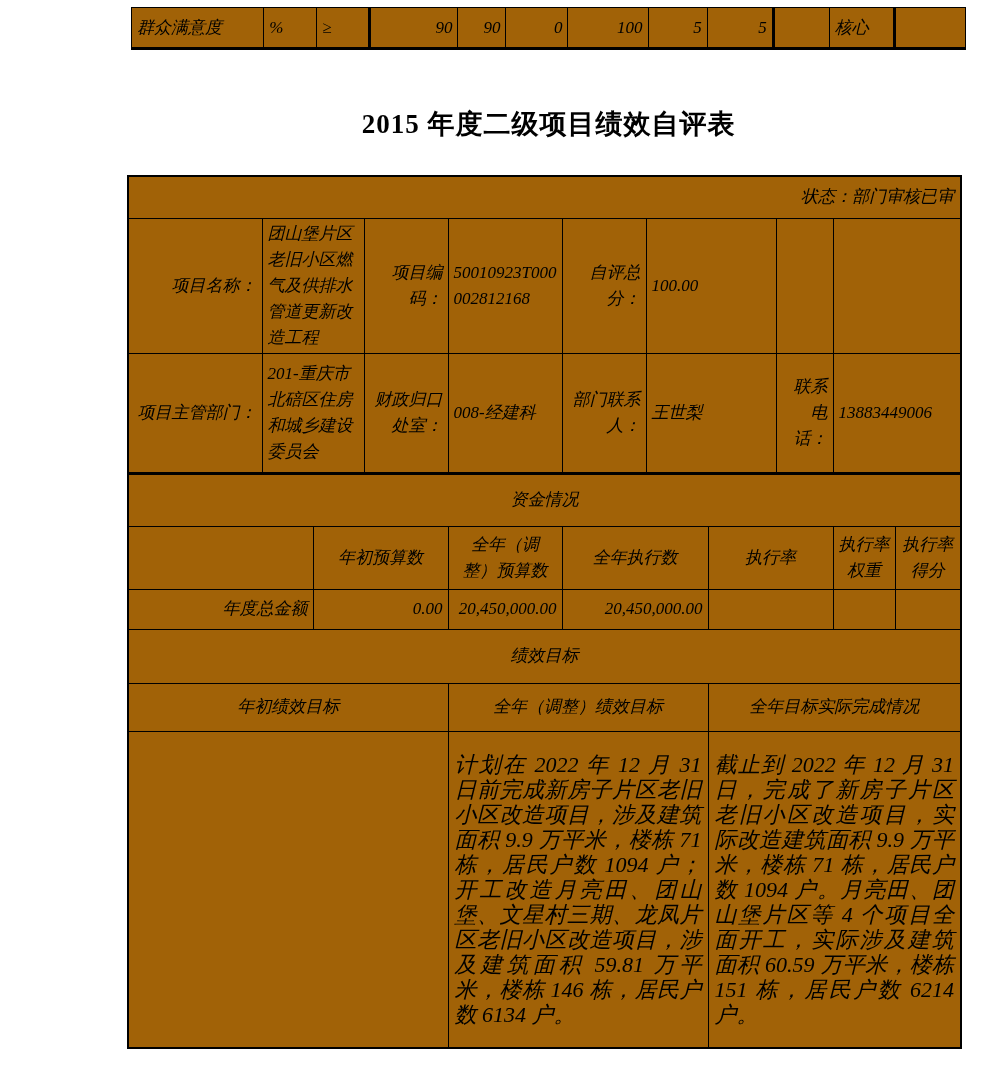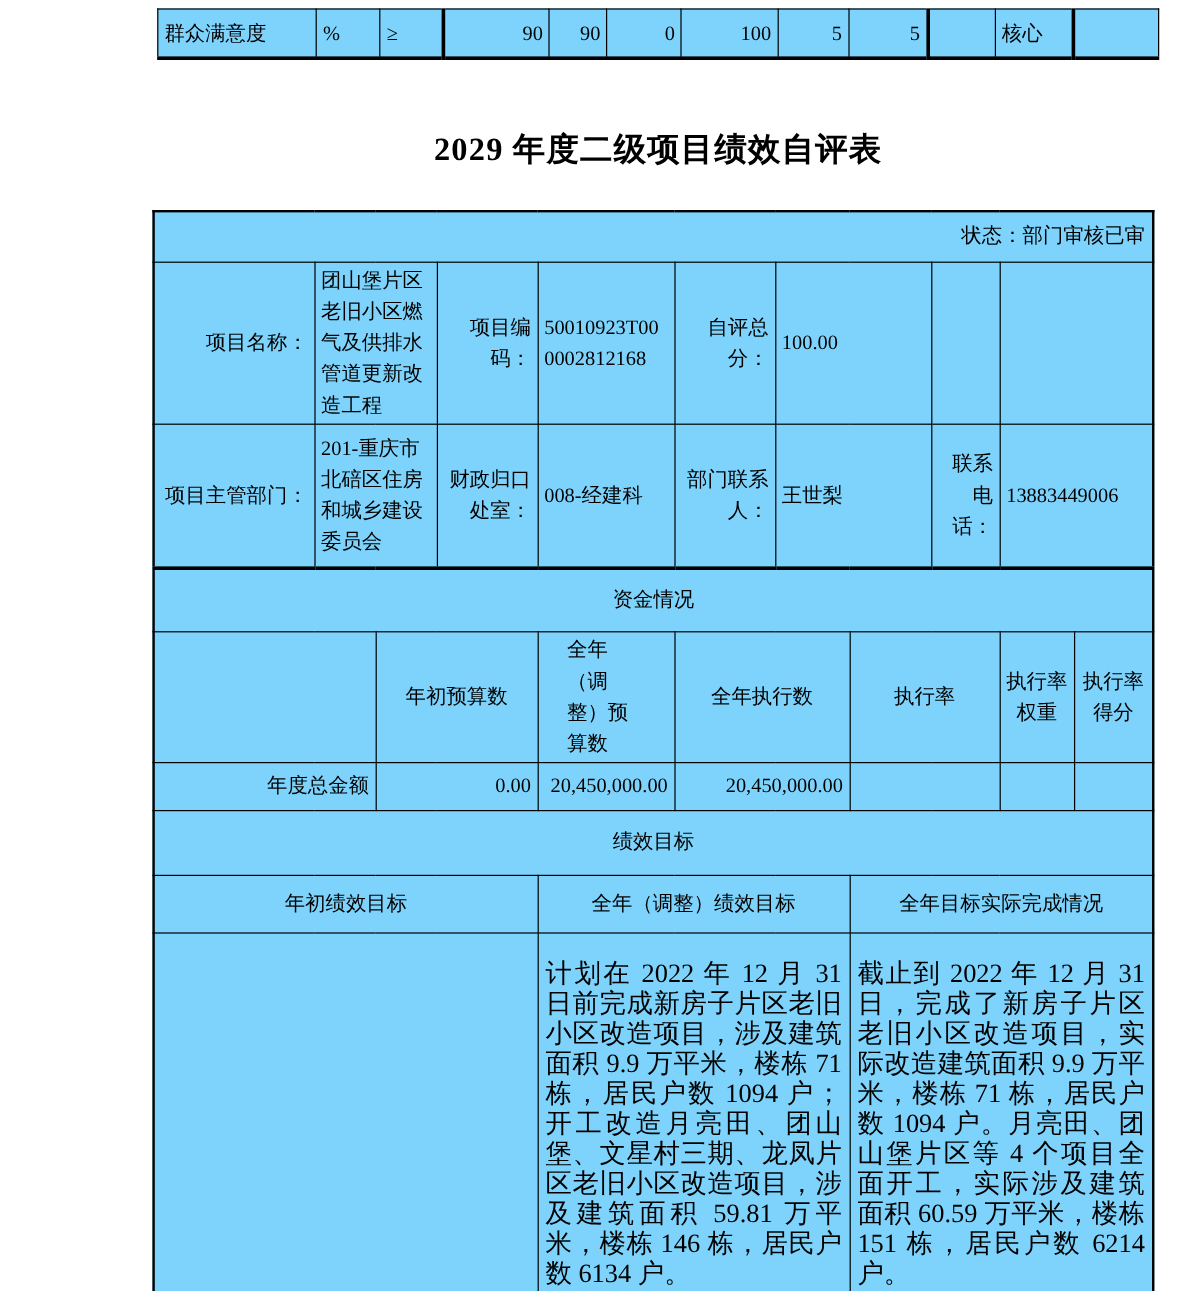--- a/index.html
+++ b/index.html
@@ -1,21 +1,21 @@
 <!DOCTYPE html>
 <html><head>
 <meta charset="utf-8">
 <style>
   html,body { margin:0; padding:0; }
   body {
     width:1000px; height:1076px; position:relative;
     background:#ffffff; color:#000;
     font-family:"Liberation Serif","DejaVu Serif",serif;
   }
-  table { border-collapse:collapse; table-layout:fixed; position:absolute; background:#7dd3fc; }
+  table { border-collapse:collapse; table-layout:fixed; position:absolute; background:#a16207;font-style:italic; }
   td {
     border:1px solid #000; font-size:17px; line-height:26px;
     overflow:hidden; word-break:break-word; vertical-align:middle;
   }
   
   .top-table { left:131px; top:7px; width:835px; border:1px solid #000; border-bottom:3px solid #000; }
   .top-table tr { height:41px; }
   .bl-thick { border-left:3px solid #000; }
   
   .doc-title {
@@ -24,21 +24,21 @@
   }
   
   .main-table { left:127px; top:175px; width:835px; border:2px solid #000; }
   .bb-thick { border-bottom:3px solid #000; }
   .lab { text-align:right; padding:2px 5px; }
   .val { text-align:left;  padding:2px 5px; }
   .num { text-align:right; padding:2px 5px; }
   .numl{ text-align:left;  padding:2px 5px; }
   .sec { text-align:center; padding:2px 5px; }
   .hd  { text-align:center; padding:2px 7px; }
-  .hd-tight { text-align:left; padding:2px 24px; }
+  .hd-tight { text-align:center; padding:2px 10px; }
   .hd-narrow{ text-align:center; padding:2px 4px; }
   .code { text-align:left; padding:2px 5px; word-break:break-all; }
   .goal-text {
     vertical-align:top; text-align:justify;
     padding:20px 6px; line-height:25px; font-size:22px;
   }
   .status-cell { text-align:right; padding:2px 6px; }
 </style>
 </head>
 <body>
@@ -69,21 +69,21 @@
     <td class="num">100</td>
     <td class="num">5</td>
     <td class="num">5</td>
     <td class="val bl-thick"></td>
     <td class="val">核心</td>
     <td class="val bl-thick"></td>
   </tr>
 </tbody>
   </table>
 
-<div class="doc-title">2029 年度二级项目绩效自评表</div>
+<div class="doc-title">2015 年度二级项目绩效自评表</div>
 
 <table class="main-table">
   <colgroup>
     <col style="width:134px">
       <col style="width:51px">
       <col style="width:51px">
       <col style="width:84px">
     <col style="width:114px">
       <col style="width:84px">
       <col style="width:62px">

